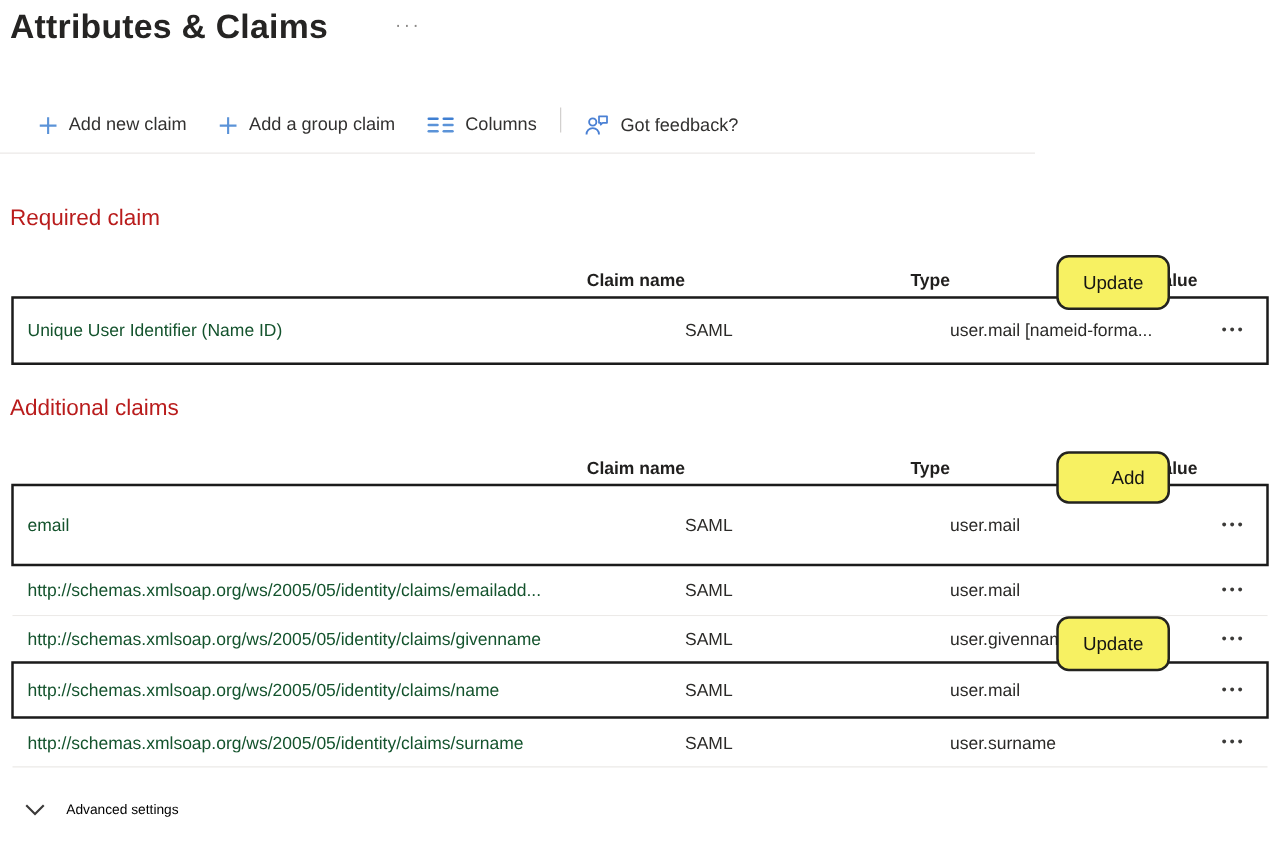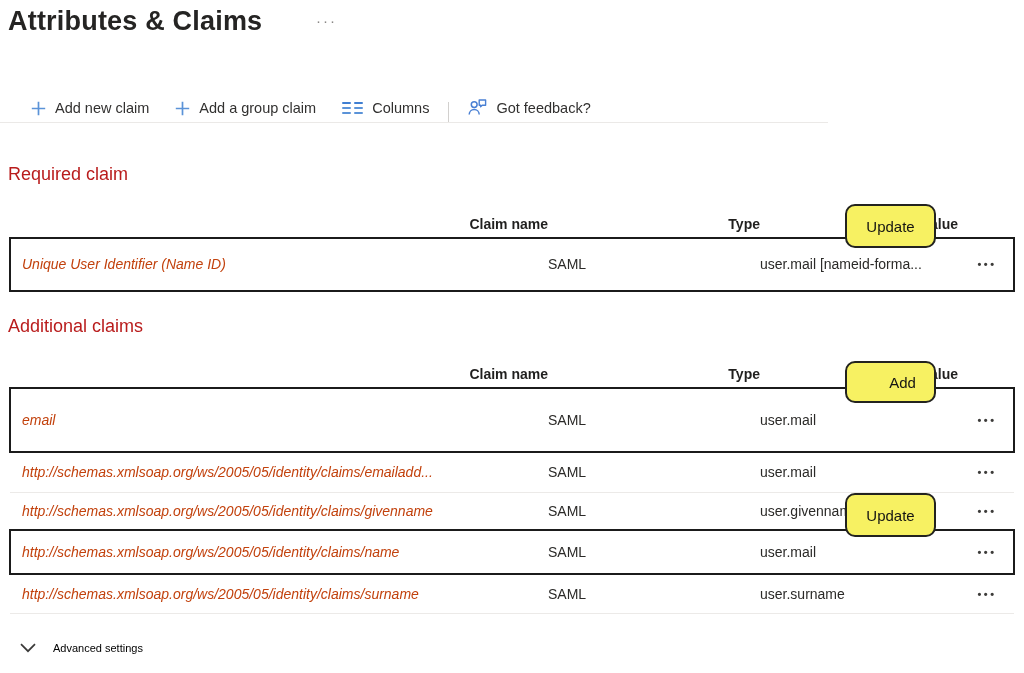--- a/index.html
+++ b/index.html
@@ -15,21 +15,21 @@
     font-size:27px; font-weight:bold; color:#252423; letter-spacing:.2px;
   }
   .title-more {
     position:absolute; left:316px; top:12px; border:none; background:none;
     font-size:15px; color:#8a8886; letter-spacing:2px; cursor:pointer;
     font-family:inherit;
   }
   
   .toolbar {
     position:absolute; left:0; top:86px; width:828px; height:37px;
-    display:flex; align-items:flex-end; padding-left:18px;
+    display:flex; align-items:flex-start; padding-left:18px;
     border-bottom:1px solid #ebe9e7;
   }
   .tb-btn {
     display:flex; align-items:center; gap:9px; border:none; background:none;
     font-family:inherit; font-size:14.5px; color:#323130; cursor:pointer;
     padding:6px 13px;
   }
   .tb-divider { width:1px; height:20px; background:#d2d0ce; margin:0 6px; }
   .plus-icon svg, .feedback-icon svg, .columns-icon { display:block; }
   .columns-icon { display:flex; gap:3px; }
@@ -47,21 +47,21 @@
   #table-required { top:210px; }
   #table-additional { top:360px; }
   .thead, .row {
     display:grid; grid-template-columns:526px 212px 198px 1fr;
     align-items:center; padding-left:12px;
   }
   .thead { height:28px; border-bottom:1px solid #e3e1df; }
   .th { font-size:14px; font-weight:bold; color:#201f1e;text-align:right; }
   .row { border-bottom:1px solid #eceae8; background:#fff; cursor:pointer; }
   .cell { font-size:14px; color:#2b2a28; white-space:nowrap; overflow:hidden; }
-  .cell.cname { color:#c2410c;font-style:italic; }
+  .cell.cname { color:#14532d; }
   #table-required .row { height:53px; }
   #table-additional .row.r0 { height:64px; }
   #table-additional .row.r1 { height:41px; }
   #table-additional .row.r2 { height:37px; }
   #table-additional .row.r3 { height:44px; }
   #table-additional .row.r4 { height:40px; }
   .boxed { outline:2.5px solid #1b1b1b; outline-offset:-1px; }
   .menu-btn {
     border:none; background:none; cursor:pointer; justify-self:center;
     font-size:11px; font-weight:bold; letter-spacing:2.5px; color:#3c3b39;

